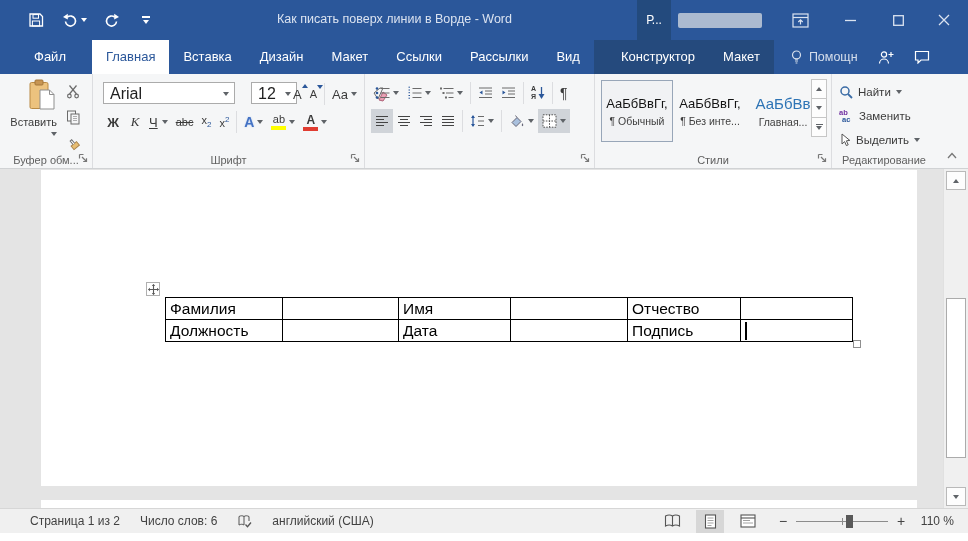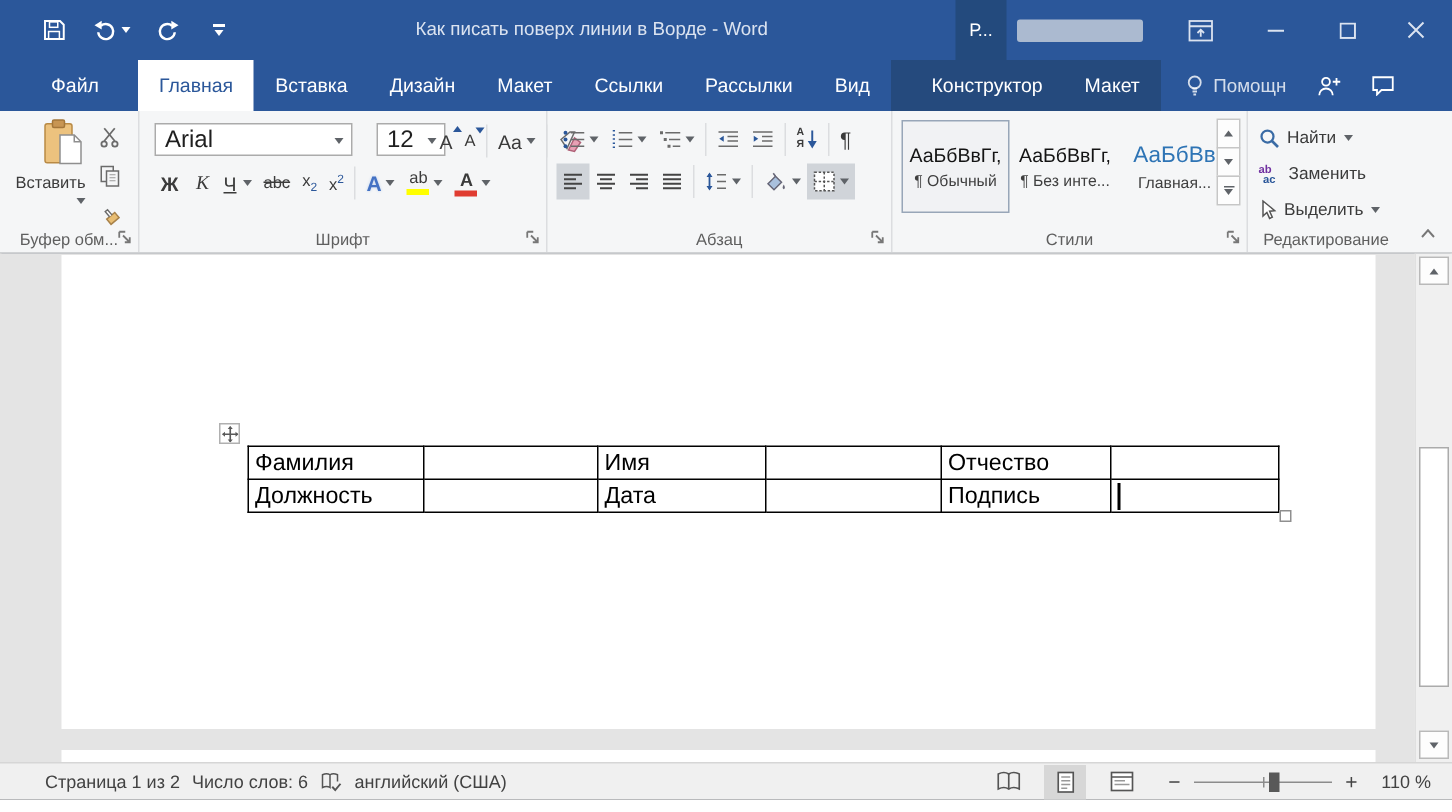--- a/index.html
+++ b/index.html
@@ -108,21 +108,21 @@
   .caret { position:absolute; left:745px; top:153px; width:2px; height:18px; background:#000; }
 
   
   .vscroll { position:absolute; right:0; top:0; bottom:0; width:25px; background:#f0f0f0; border-left:1px solid #e0e0e0; }
   .sbtn { position:absolute; left:2px; width:20px; height:19px; background:#fdfdfd; border:1px solid #b9b9b9; display:flex; align-items:center; justify-content:center; }
   .sb-up { top:2px; } .sb-dn { bottom:2px; }
   .vthumb { position:absolute; left:2px; top:129px; width:20px; height:160px; background:#fff; border:1px solid #ababab; }
 
   
   .statusbar { position:absolute; left:-1px; top:508px; width:968px; height:25px; background:#f0f0f0; border-top:1px solid #d6d6d6; display:flex; align-items:center; font-size:12px; color:#424242; }
-  .statusbar .left { display:flex; align-items:center; gap:8px; padding-left:30px; }
+  .statusbar .left { display:flex; align-items:center; gap:20px; padding-left:30px; }
   .statusbar .right { margin-left:auto; display:flex; align-items:center; padding-right:14px; }
   .viewbtn { width:28px; height:23px; display:flex; align-items:center; justify-content:center; }
   .viewbtn.on { background:#d7d7d7; }
   .zoom-track { position:relative; width:92px; height:23px; margin:0 6px; }
   .zoom-track .line { position:absolute; left:0; right:0; top:11px; height:1px; background:#8c8c8c; }
   .zoom-track .notch { position:absolute; left:46px; top:8px; width:1px; height:7px; background:#8c8c8c; }
   .zoom-track .thumb { position:absolute; left:50px; top:5px; width:7px; height:13px; background:#595959; }
   .zoomsign { font-size:14px; color:#444; width:14px; text-align:center; }
   .zoom-val { width:46px; text-align:right; }
 
@@ -503,21 +503,20 @@
           <span>
             <svg width="15" height="14" viewBox="0 0 15 14">
                 <rect x="1" y="0.8" width="13" height="12.4" fill="#fff" stroke="#555" stroke-dasharray="1.6 1.2"></rect>
                 <line x1="1" y1="7" x2="14" y2="7" stroke="#555" stroke-dasharray="1.6 1.2"></line>
                 <line x1="7.5" y1="0.8" x2="7.5" y2="13.2" stroke="#555" stroke-dasharray="1.6 1.2"></line>
               </svg>
           </span>
             <span class="car" style="margin-left:3px"></span>
         </div>
       </div>
-      <div class="glabel">Абзац</div>
       <div class="launcher">
         <svg width="11" height="11" viewBox="0 0 11 11">
             <path d="M1.5 1.5 h4 M1.5 1.5 v4" fill="none" stroke="#777" stroke-width="1.2"></path>
             <path d="M4 4 l4.5 4.5 M8.5 5.2 v3.3 h-3.3" fill="none" stroke="#777" stroke-width="1.2"></path>
           </svg>
       </div>
     </div>
 
     <div class="rgroup g-sty">
       <div class="scard sel" style="left:6px">

